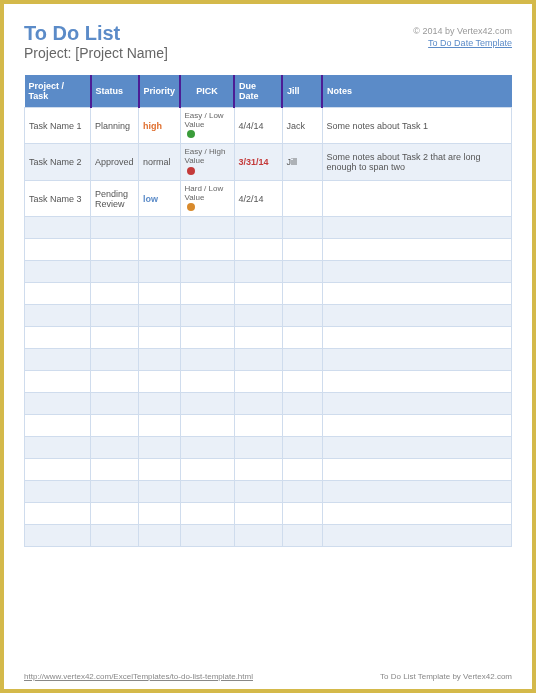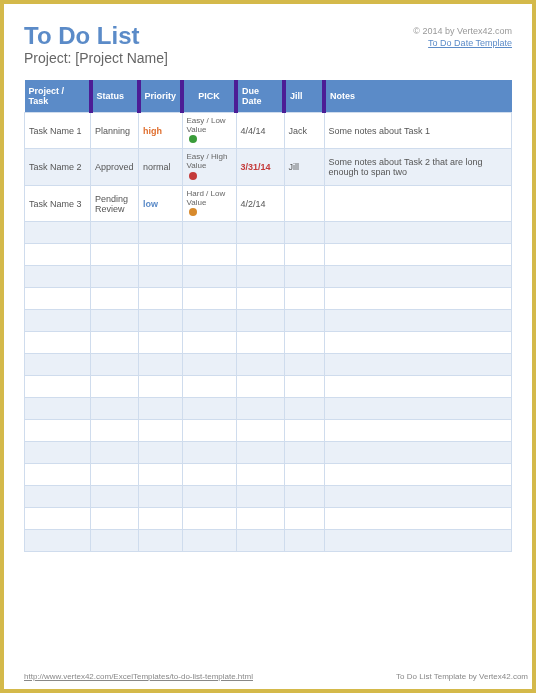--- a/index.html
+++ b/index.html
@@ -12,21 +12,21 @@
     padding: 18px 20px 10px 20px;
     position: relative;
   }
   .header-row {
     display: flex;
     justify-content: space-between;
     align-items: flex-start;
   }
   .title {
     color: #5b8bc8;
-    font-size: 24px;
+    font-size: 20px;
     font-weight: bold;
   }
   .copyright {
     color: #999;
     font-size: 9px;
     text-align: right;
     margin-top: 4px;
   }
   .subtitle {
     color: #666;
@@ -48,21 +48,21 @@
     width: 100%;
     border-collapse: collapse;
     font-size: 9px;
   }
   thead th {
     background: #5b8bc8;
     color: #fff;
     font-weight: bold;
     text-align: left;
     padding: 6px 4px;
-    border-right: 4px solid #4c1d95;
+    border-right: 2px solid #4c1d95;
   }
   thead th:last-child { border-right: none; }
   tbody td {
     border: 1px solid #cfdced;
     padding: 4px 4px;
     height: 22px;
     color: #555;
     vertical-align: middle;
   }
   tbody tr:nth-child(even) td { background: #eaf0f8; }
@@ -81,21 +81,21 @@
   .dot-green  { background:#3a9c3a; }
   .dot-red    { background:#c43a3a; }
   .dot-orange { background:#d88a2c; }
   .pick-cell { line-height:1.1; }
   .pick-label { display:block; font-size:8px; color:#666;}
   .due-red { color:#c43a3a; font-weight:bold;}
   .footer {
     position: absolute;
     bottom: 8px;
     left: 20px;
-    right: 4px;
+    right: 20px;
     display: flex;
     justify-content: space-between;
     font-size: 8px;
     color: #888;
   }
   .footer a { color:#888; text-decoration: underline;}
 </style>
 </head>
 <body>
 

